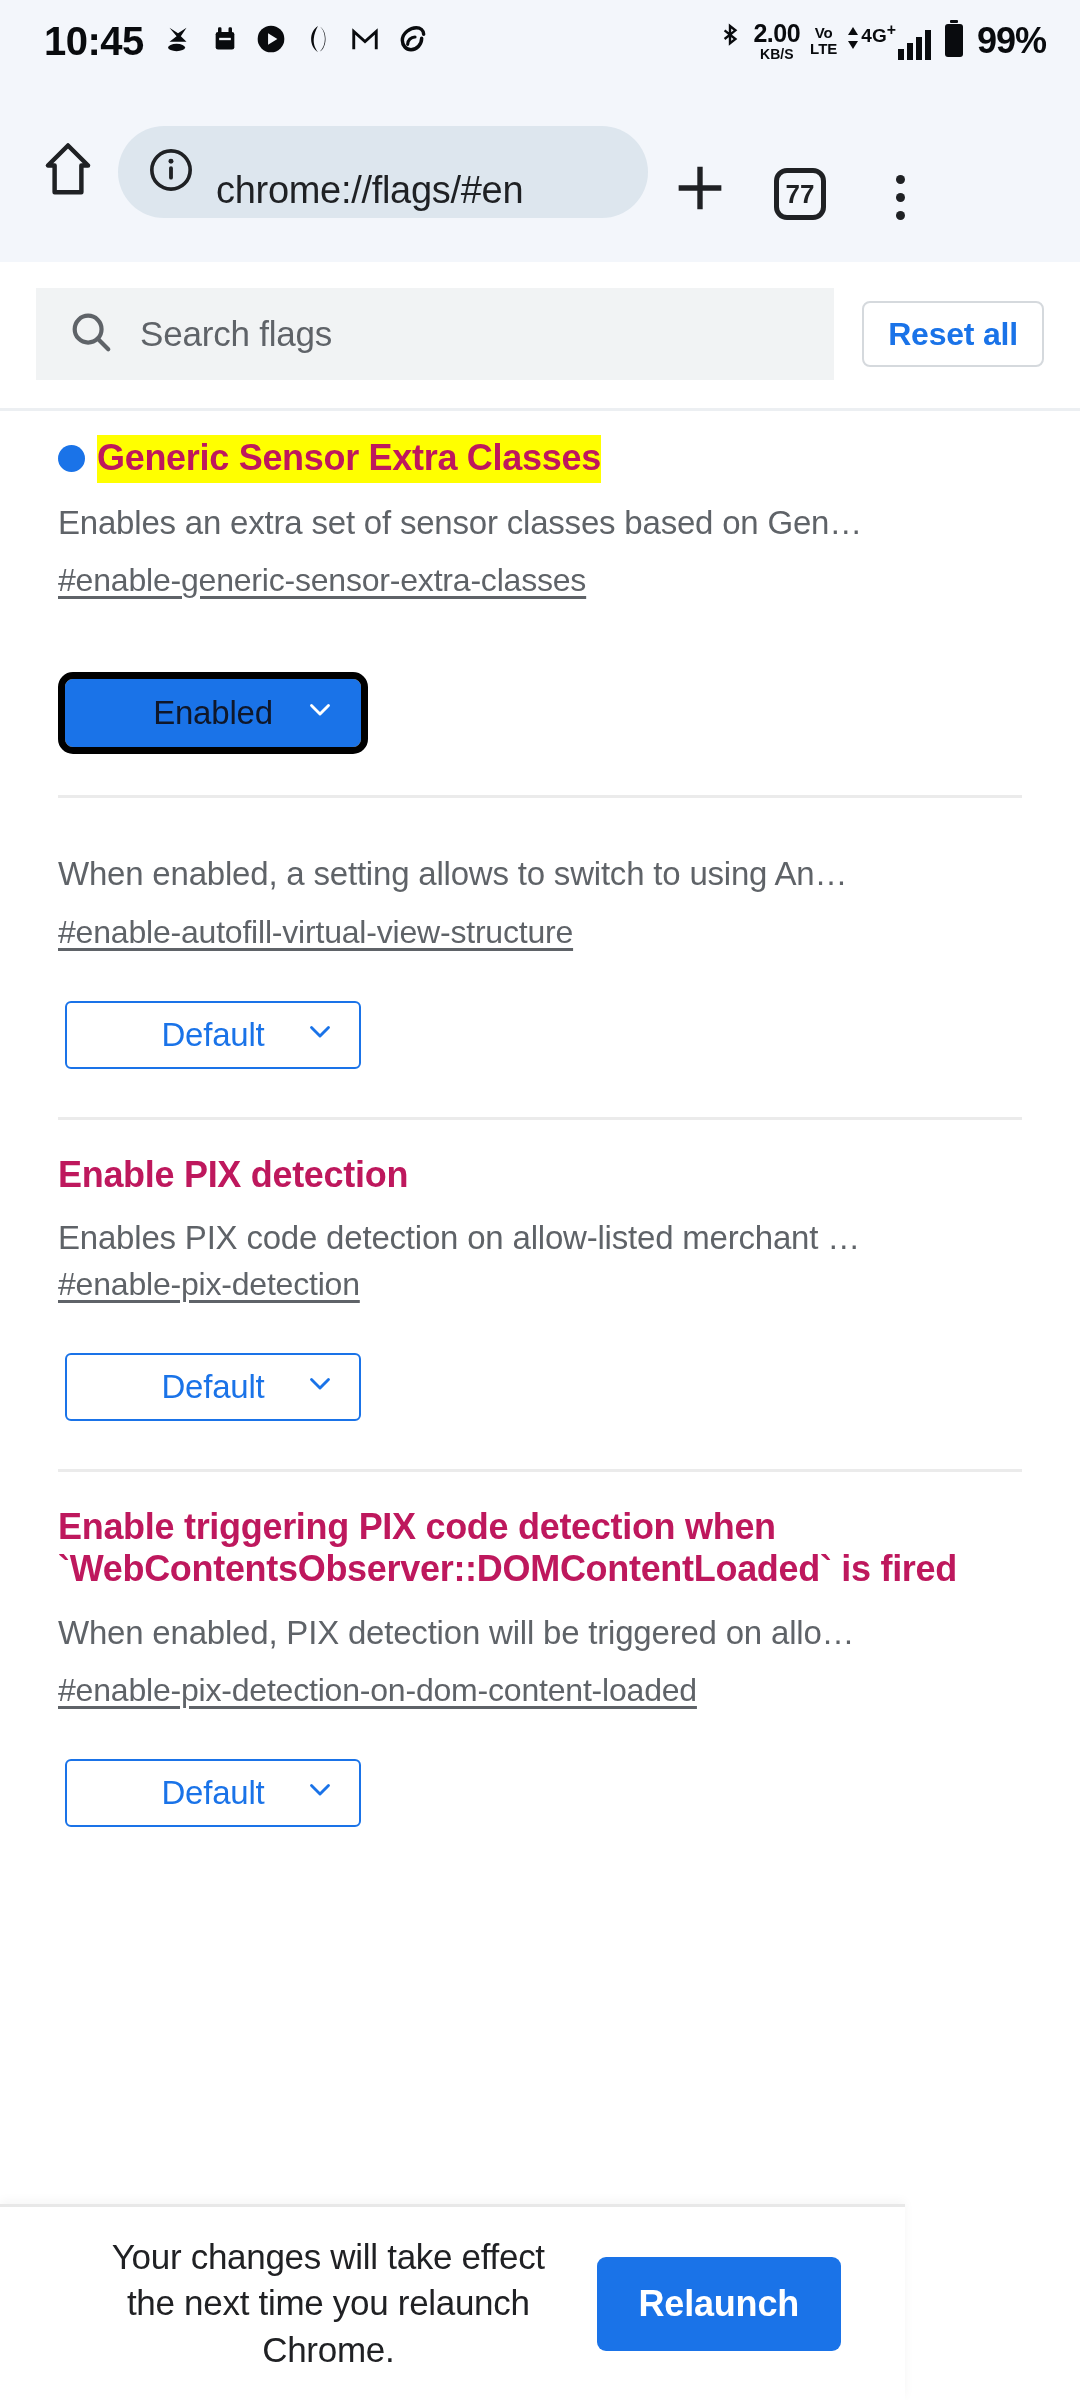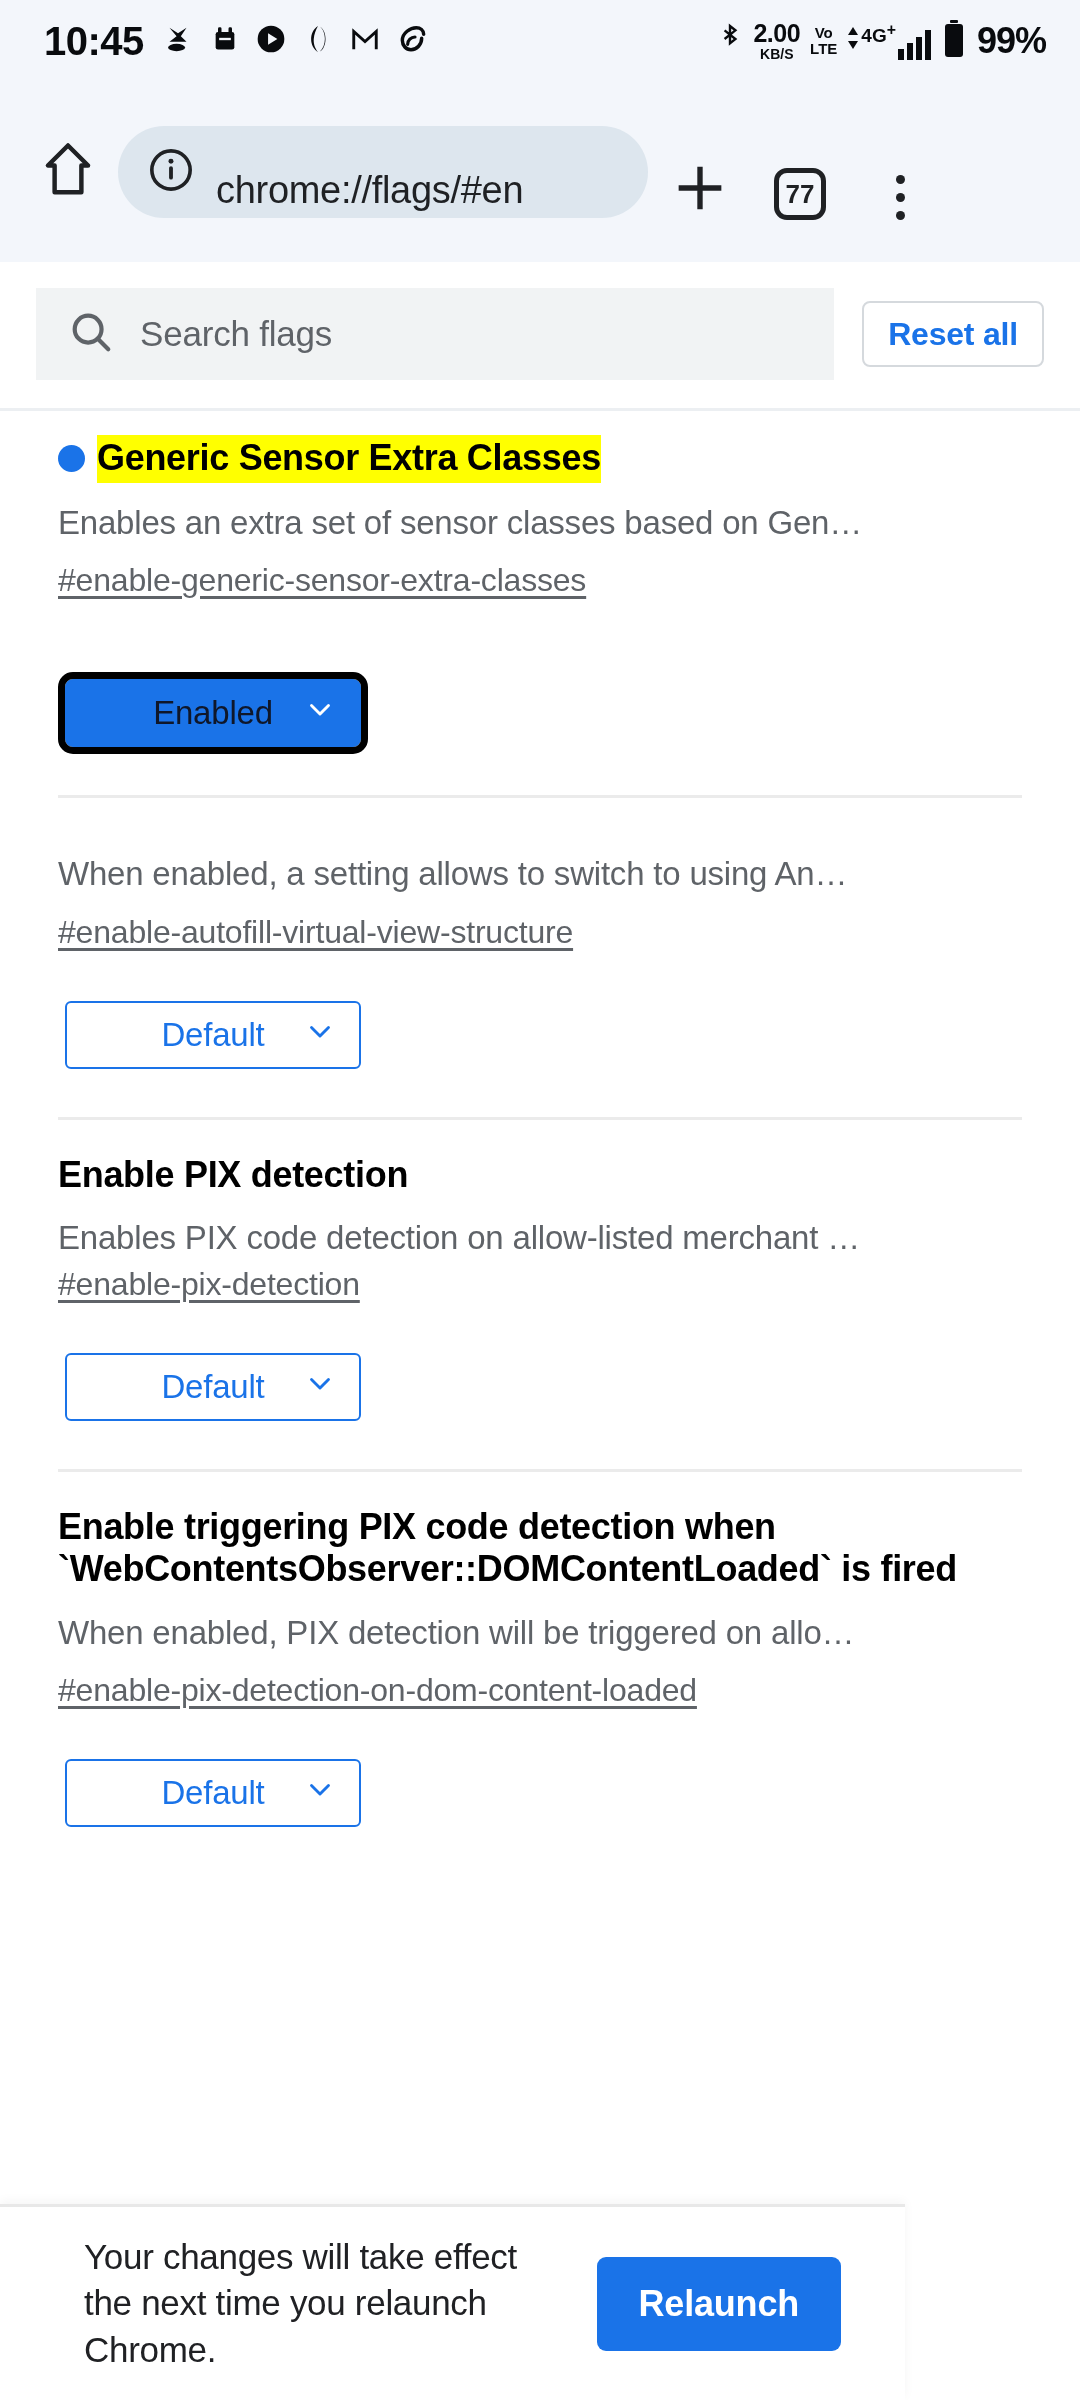--- a/index.html
+++ b/index.html
@@ -141,21 +141,21 @@
   }
   .flag-item { padding: 0 58px; position: relative; }
   .flag-divider {
     height: 3px;
     background: #ebebeb;
     margin: 0 58px;
   }
   .flag-title {
     font-size: 36px;
     font-weight: 700;
-    color: #000000;
+    color: #be185d;
     line-height: 1.18;
     letter-spacing: -0.3px;
   }
   .flag-title.hl {
     display: inline;
     background: #ffff00;
     box-shadow: 0 4px 0 #ffff00, 0 -2px 0 #ffff00;
   }
   .title-row { display: flex; align-items: center; gap: 0px; }
   .blue-dot {
@@ -217,20 +217,21 @@
     left: 0; bottom: 0;
     width: 905px;
     height: 196px;
     background: #ffffff;
     border-top: 3px solid #e8e8e8;
     display: flex;
     align-items: center;
     padding: 0 64px 0 84px;
     gap: 24px;
     box-shadow: 0 -3px 10px rgba(0,0,0,0.045);
+    text-align: center;
   }
   .bottom-text {
     flex: 1 1 auto;
     font-size: 35px;
     color: #202124;
     line-height: 1.32;
     letter-spacing: -0.3px;
     max-width: 580px;
   }
   .relaunch-btn {

